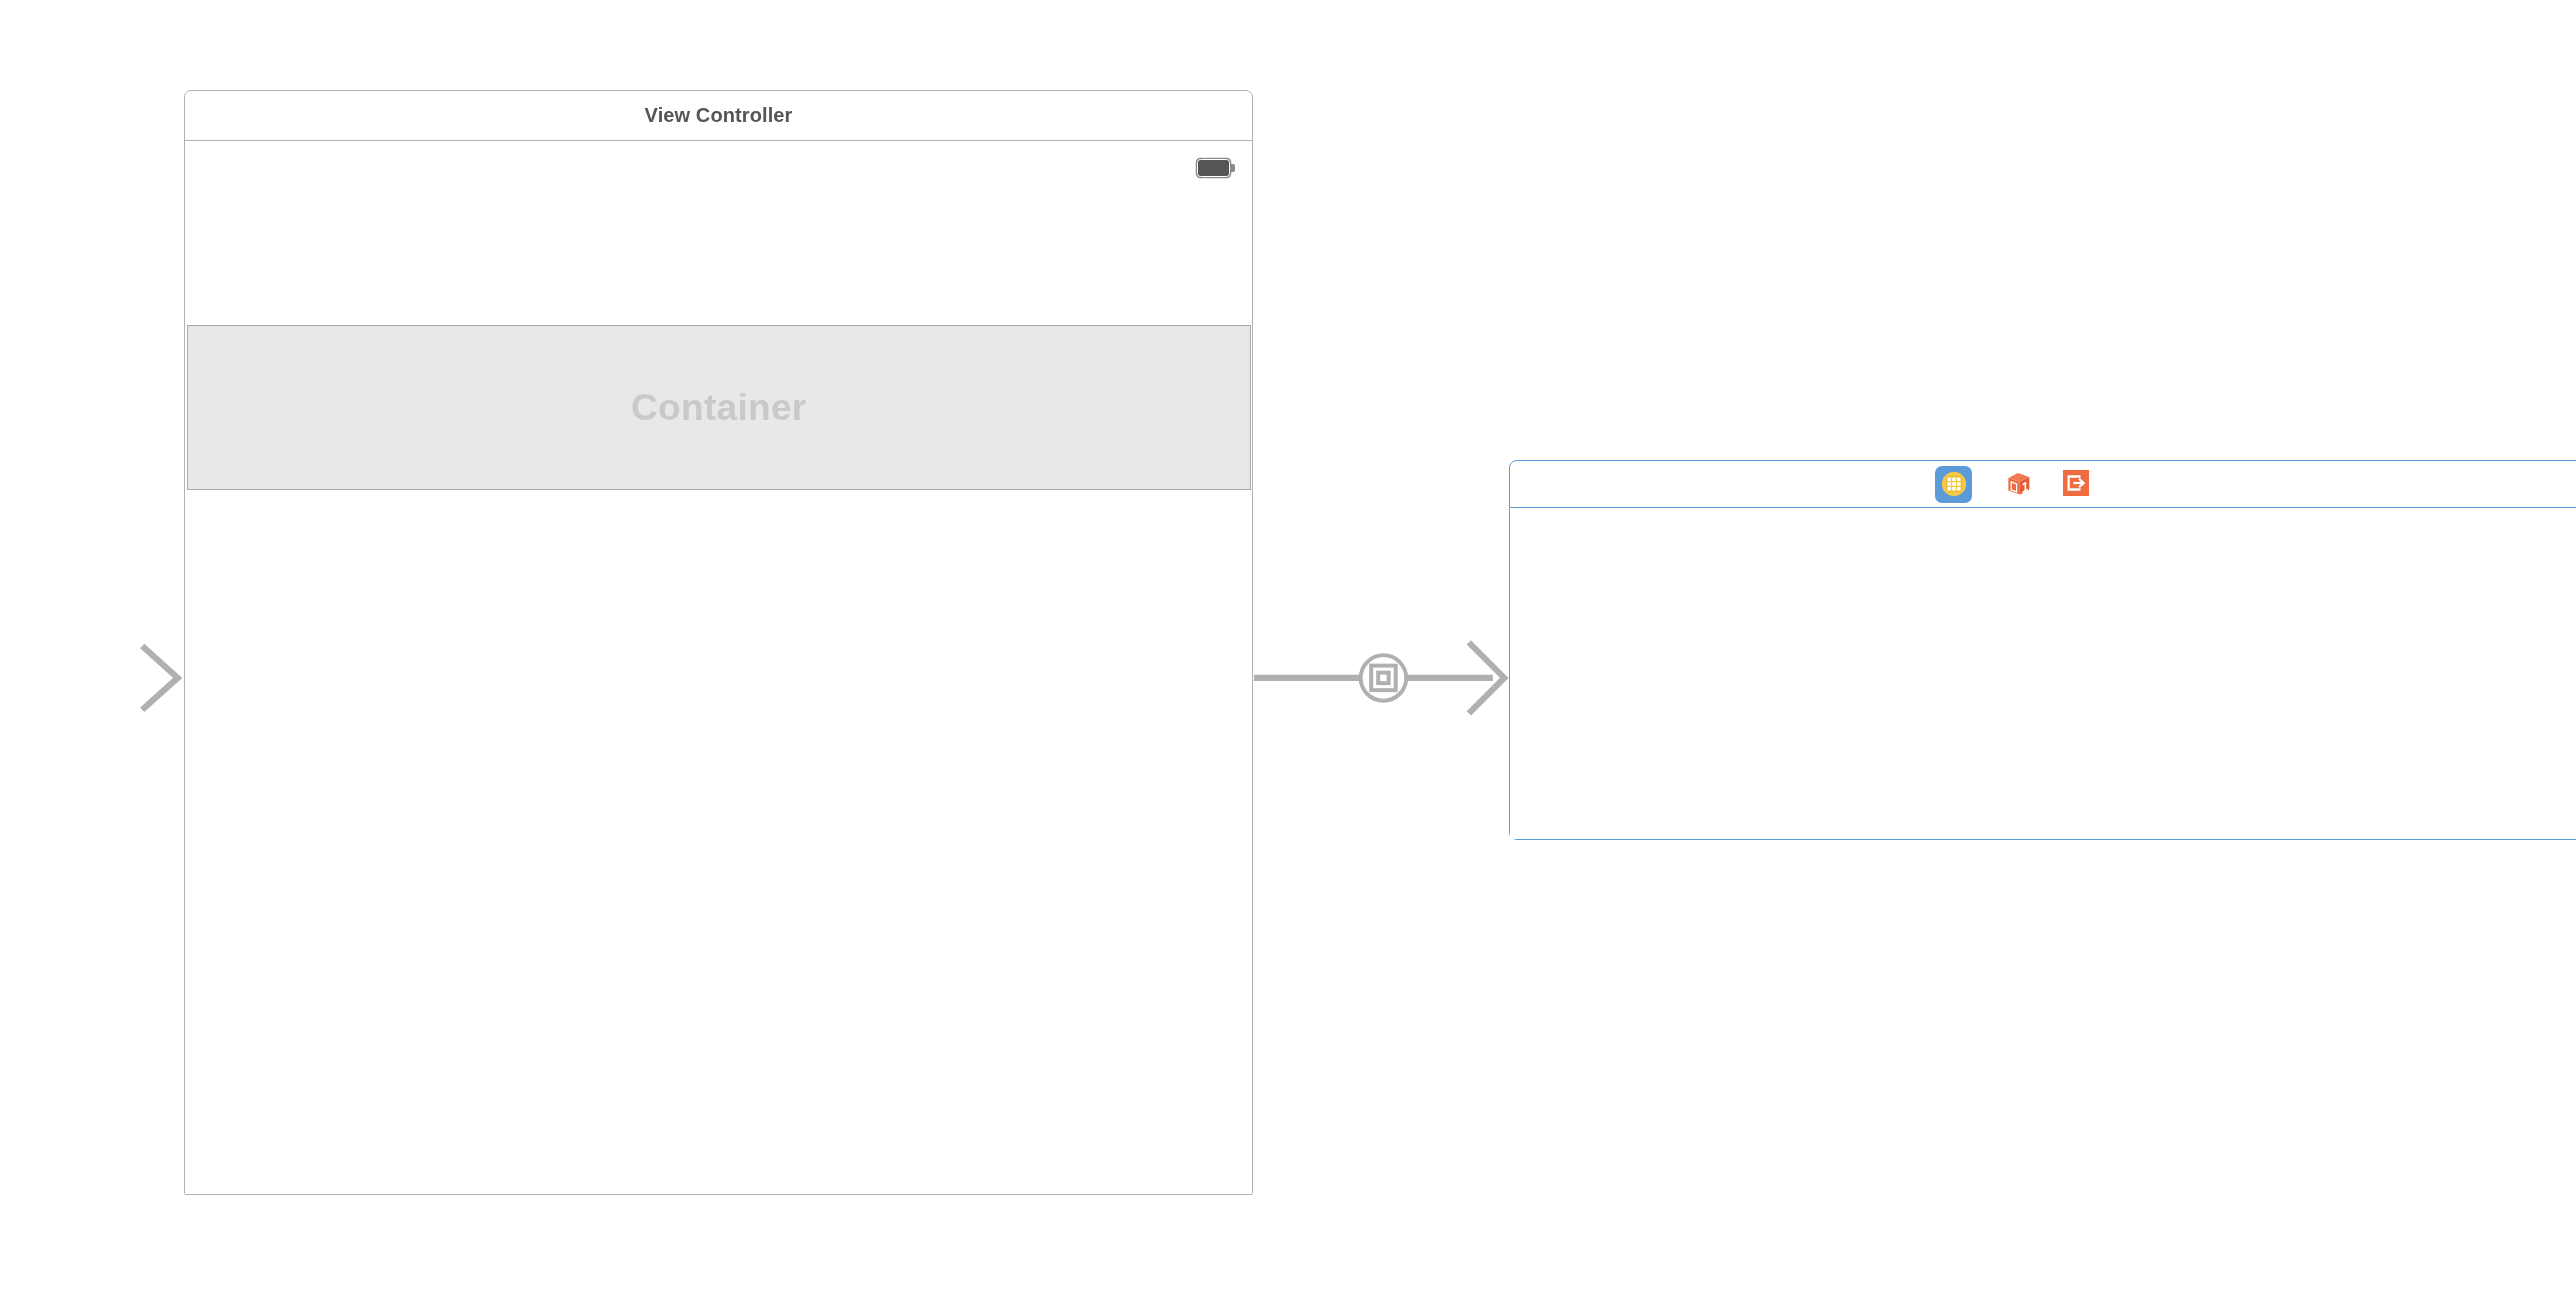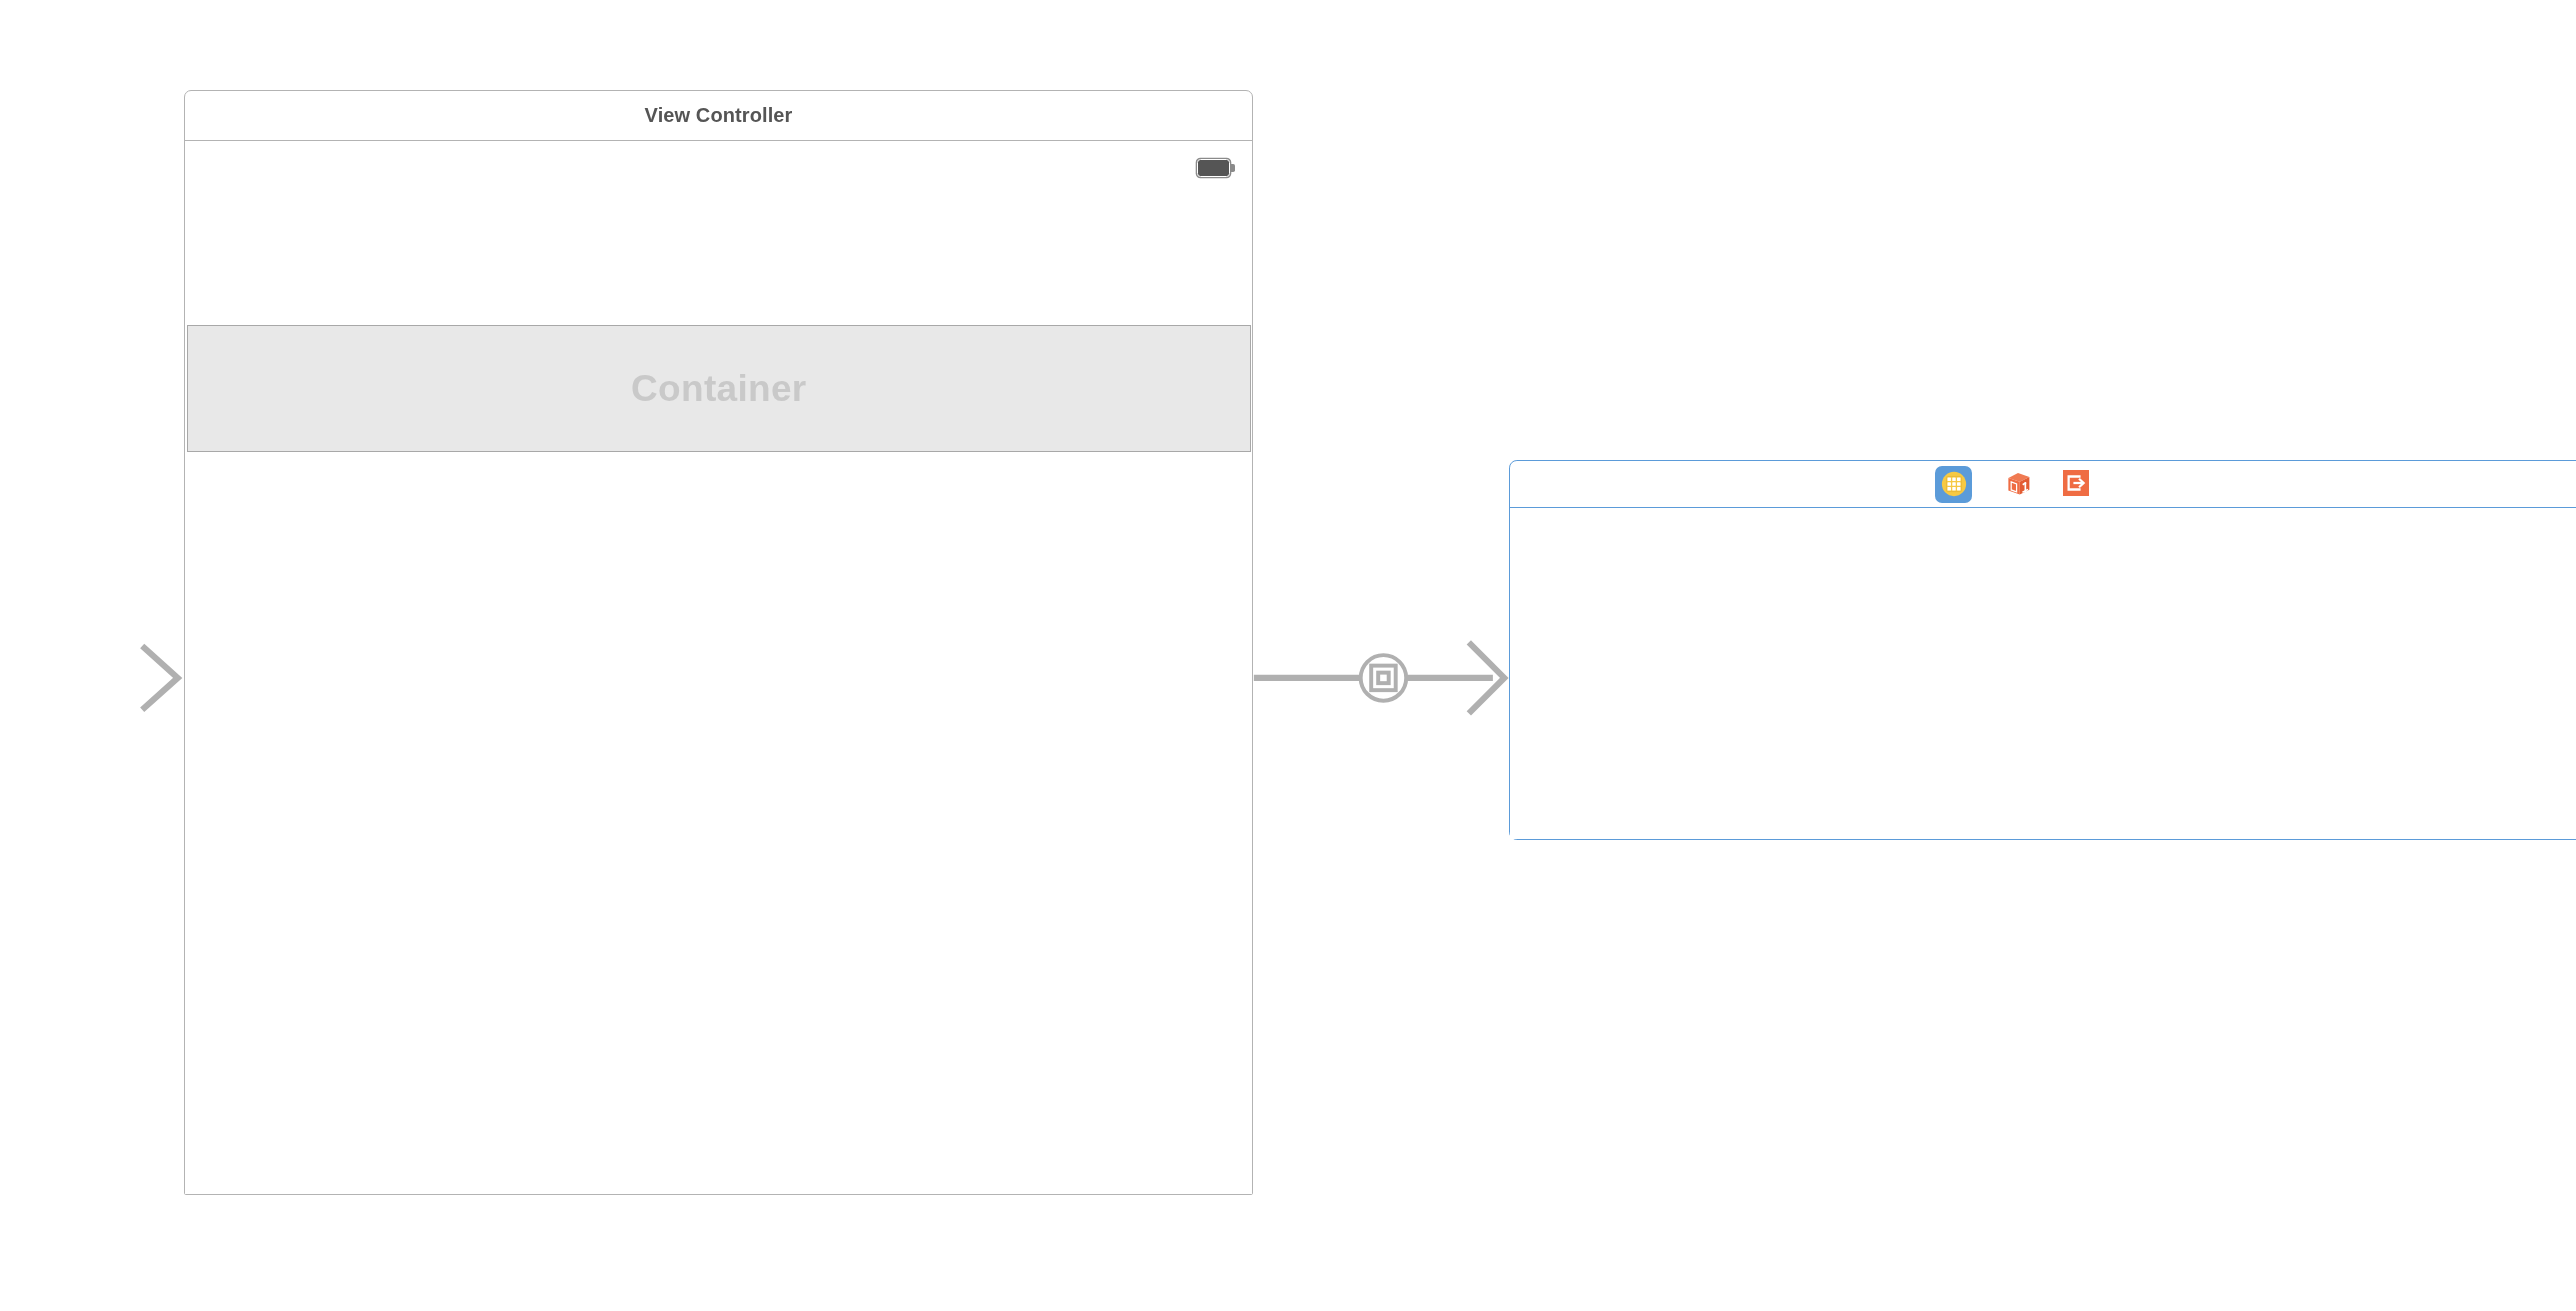--- a/index.html
+++ b/index.html
@@ -102,21 +102,21 @@
     background: #8a8a8a;
     border-radius: 0 1.8px 1.8px 0;
   }
 
   
   .container-view {
     position: absolute;
     left: 1.8px;
     top: 184px;
     width: 1064px;
-    height: 127px;
+    height: 165px;
     background: #e8e8e8;
     border: 1.8px solid #a8a8a8;
     box-sizing: border-box;
     display: flex;
     align-items: center;
     justify-content: center;
   }
   .container-label {
     font-size: 37px;
     font-weight: bold;

